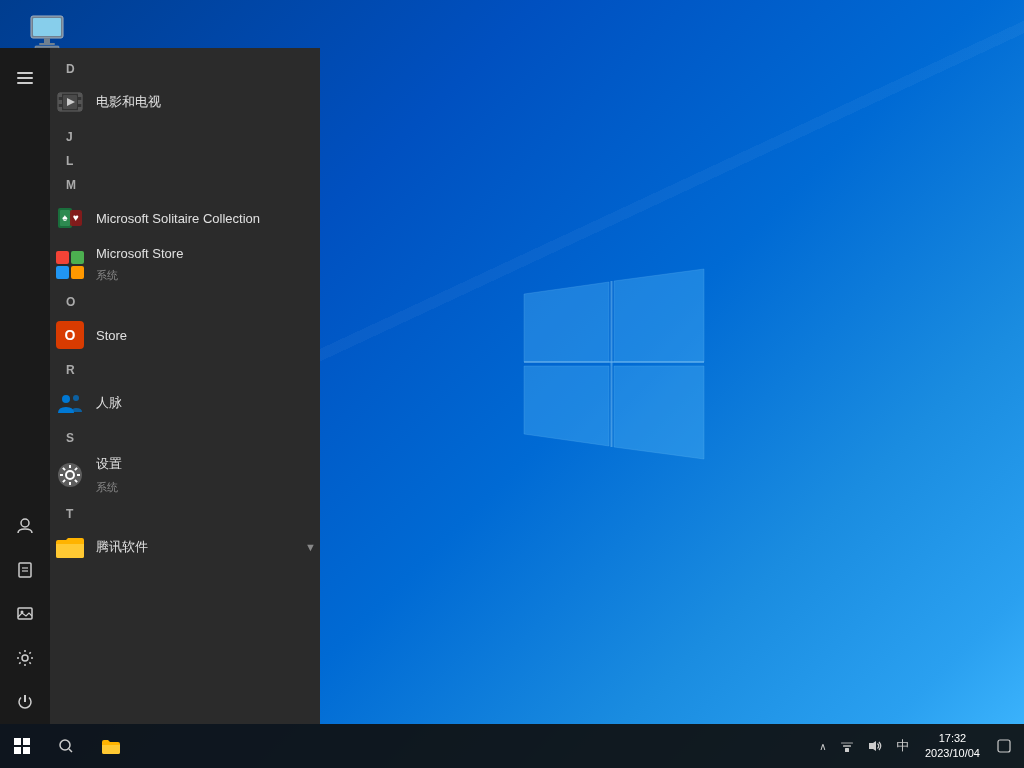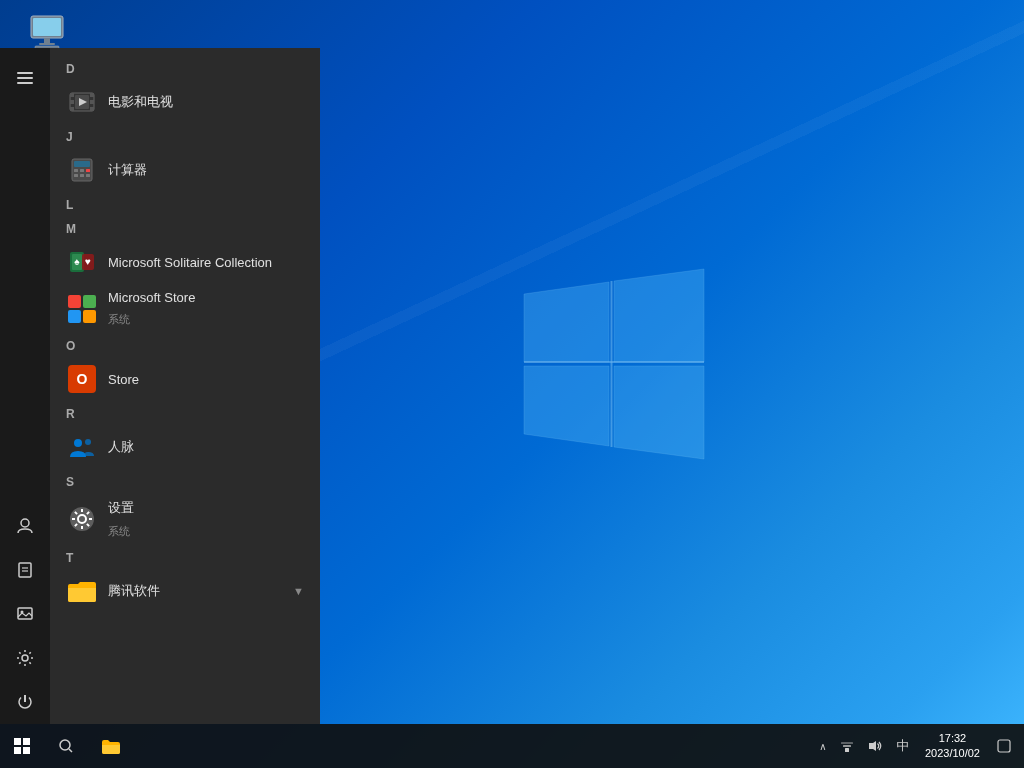--- a/index.html
+++ b/index.html
@@ -213,21 +213,21 @@
       padding: 6px 16px 4px;
       color: #aaa;
       font-size: 12px;
       font-weight: 600;
       letter-spacing: 0.5px;
     }
 
     .app-item {
       display: flex;
       align-items: center;
-      padding: 6px 16px;
+      padding: 6px 4px;
       cursor: pointer;
       color: #e0e0e0;
       font-size: 13px;
       min-height: 42px;
     }
 
     .app-item-icon {
       width: 32px;
       height: 32px;
       margin-right: 10px;
@@ -437,37 +437,20 @@
             <rect x="7" y="7" width="14" height="14" rx="1" fill="#4a4a4a"></rect>
             <polygon points="11,10 11,18 19,14" fill="#ccc"></polygon>
           </svg>
         </div>
         <div class="app-item-info">
           <span class="app-item-name">电影和电视</span>
         </div>
       </div>
 
       <div class="section-header">J</div>
-      <div class="app-item">
-        <div class="app-item-icon">
-          <svg width="28" height="28" viewBox="0 0 28 28">
-            <rect x="4" y="3" width="20" height="22" rx="2" fill="#4a4a4a" stroke="#666" stroke-width="1"></rect>
-            <rect x="6" y="5" width="16" height="6" rx="1" fill="#2a6a8a"></rect>
-            <rect x="6" y="13" width="4" height="3" rx="0.5" fill="#777"></rect>
-            <rect x="12" y="13" width="4" height="3" rx="0.5" fill="#777"></rect>
-            <rect x="18" y="13" width="4" height="3" rx="0.5" fill="#e44"></rect>
-            <rect x="6" y="18" width="4" height="3" rx="0.5" fill="#777"></rect>
-            <rect x="12" y="18" width="4" height="3" rx="0.5" fill="#777"></rect>
-            <rect x="18" y="18" width="4" height="3" rx="0.5" fill="#777"></rect>
-          </svg>
-        </div>
-        <div class="app-item-info">
-          <span class="app-item-name">计算器</span>
-        </div>
-      </div>
 
       <div class="section-header">L</div>
 
       <div class="section-header">M</div>
       <div class="app-item">
         <div class="app-item-icon">
           <svg width="28" height="28" viewBox="0 0 28 28">
             <rect x="2" y="4" width="14" height="20" rx="2" fill="#1a6e3c"></rect>
             <rect x="4" y="6" width="10" height="16" rx="1" fill="#2d8a50"></rect>
             <text x="9" y="17" text-anchor="middle" font-size="10" fill="white" font-weight="bold">♠</text>
@@ -602,21 +585,21 @@
           <path d="M11 3 Q14.5 7 11 11" fill="none" stroke="#ccc" stroke-width="1.2"></path>
         </svg>
       </div>
 
       <div class="tray-icon">
         <span style="color:#ccc; font-size:13px;">中</span>
       </div>
 
       <div class="tray-clock">
         <span>17:32</span>
-        <span>2023/10/02</span>
+        <span>2023/10/04</span>
       </div>
 
       <div class="tray-notification">
         <svg width="14" height="14" viewBox="0 0 14 14">
           <rect x="1" y="1" width="12" height="12" rx="2" fill="none" stroke="#ccc" stroke-width="1.2"></rect>
         </svg>
       </div>
     </div>
   </div>
 </div>

